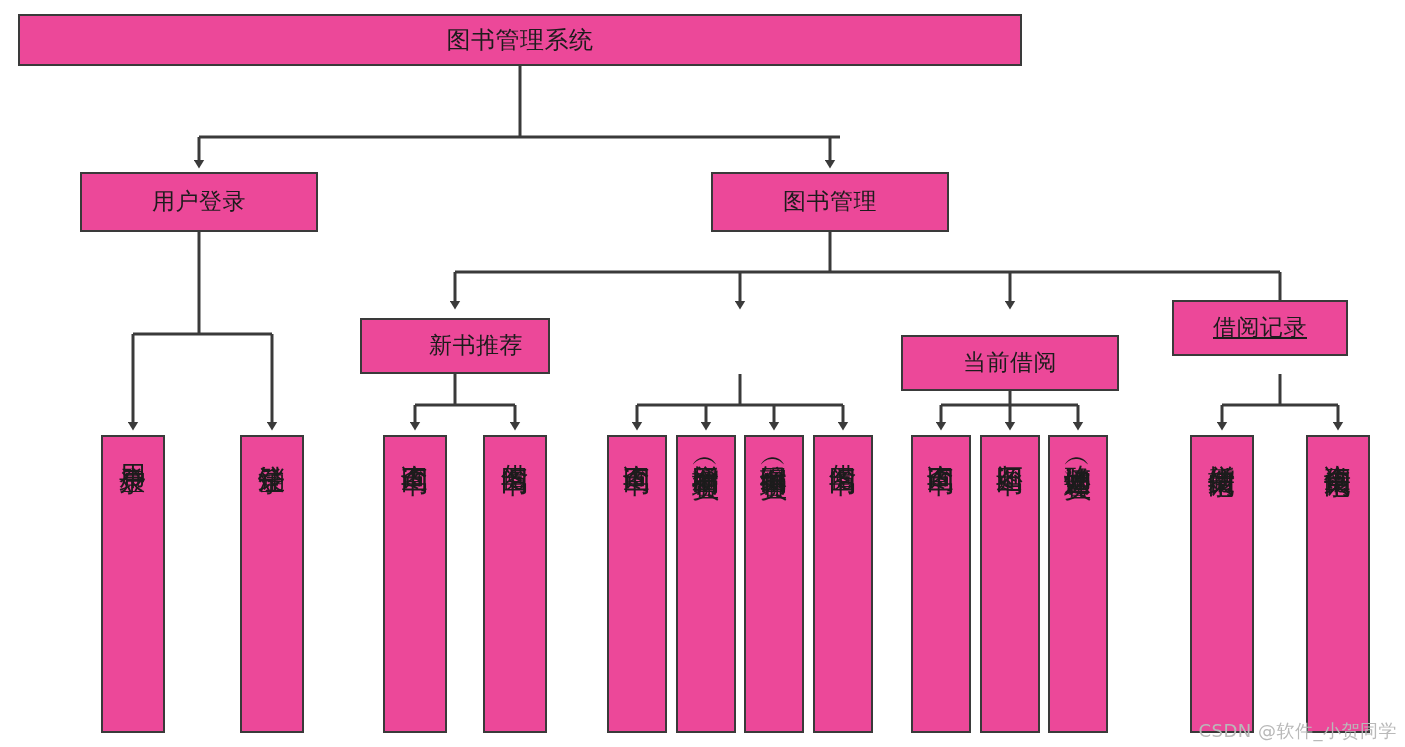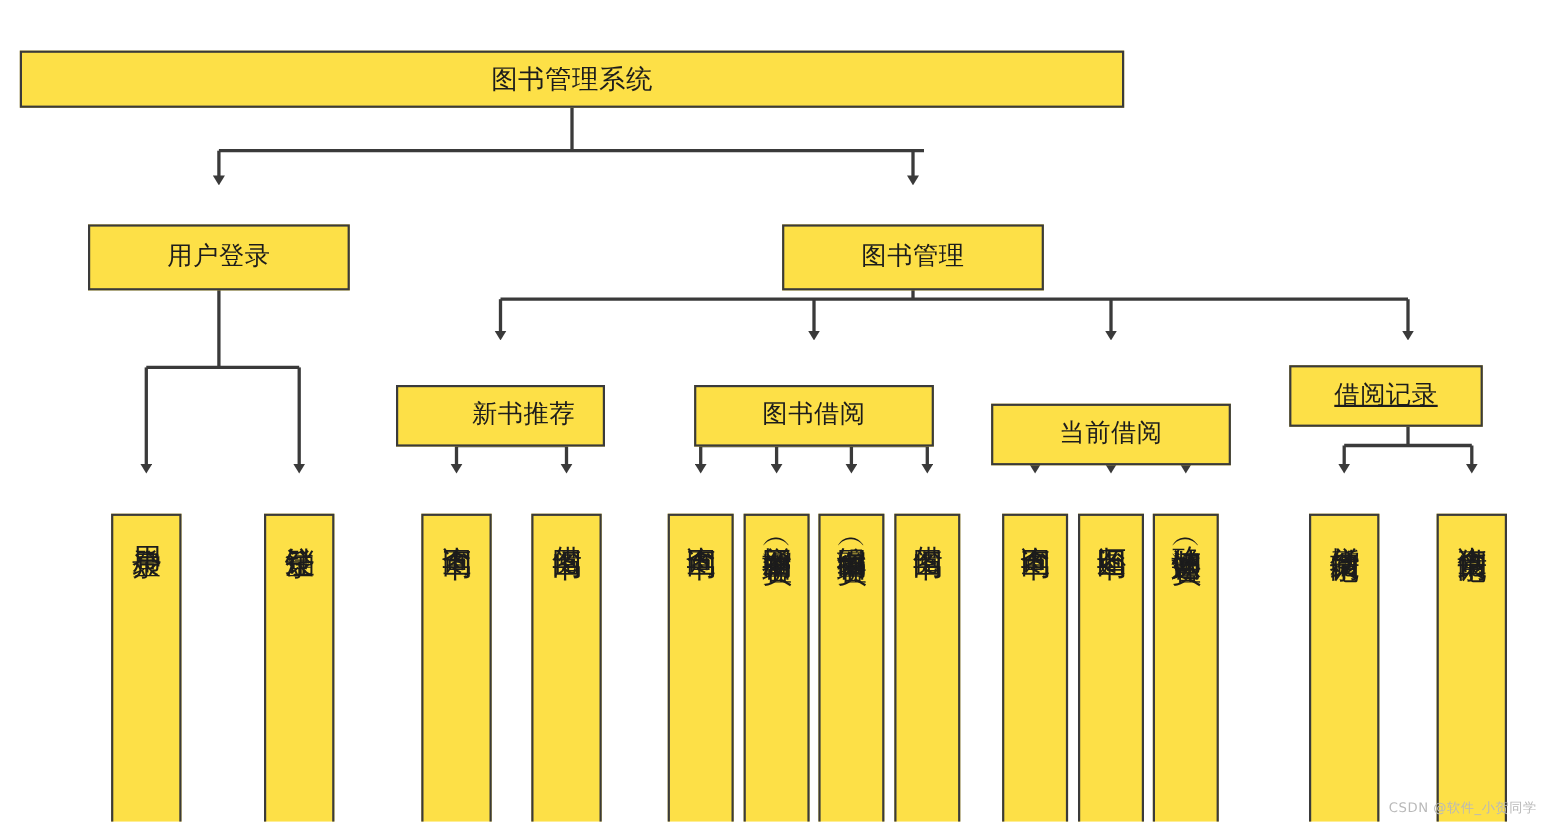--- a/index.html
+++ b/index.html
@@ -16,27 +16,26 @@
   }
   svg#wires{
     position:absolute;
     left:0; top:0;
     width:1405px; height:747px;
     pointer-events:none;
   }
   .node{
     position:absolute;
     box-sizing:border-box;
-    background:#fde047;
+    background:#ec4899;
     border:2.5px solid #3a3a3a;
     display:flex;
     align-items:center;
     justify-content:center;
     color:#1c1c1c;
-    margin-top:32px;
   }
   .node .lbl{
     display:block;
     text-align:center;
     line-height:1.12;
     white-space:nowrap;
   }
   
   .node.horiz .lbl{
     font-size:23px;
@@ -57,21 +56,21 @@
     text-orientation:upright;
     font-size:27px;
     line-height:1.0;
     letter-spacing:1.5px;
     white-space:nowrap;
   }
   .watermark{
     position:absolute;
     right:8px;
     bottom:4px;
-    font-size:12px;
+    font-size:18px;
     color:#b9b9b9;
     letter-spacing:0.5px;
     white-space:nowrap;
     user-select:none;
   }
 </style>
 </head>
 <body>
 
 <div id="canvas">
@@ -133,23 +132,20 @@
   <div class="node horiz" style="left:80px;top:172px;width:238px;height:60px;">
     <span class="lbl">用户登录</span>
   </div>
   <div class="node horiz" style="left:711px;top:172px;width:238px;height:60px;">
     <span class="lbl">图书管理</span>
   </div>
 
   <div class="node horiz" style="left:360px;top:318px;width:190px;height:56px;padding-left:42px;">
     <span class="lbl">新书推荐</span>
   </div>
-  <div class="node horiz" style="left:631px;top:318px;width:218px;height:56px;">
-    <span class="lbl">图书借阅</span>
-  </div>
   <div class="node horiz" style="left:901px;top:335px;width:218px;height:56px;">
     <span class="lbl">当前借阅</span>
   </div>
   <div class="node horiz" style="left:1172px;top:300px;width:176px;height:56px;text-decoration:underline;">
     <span class="lbl">借阅记录</span>
   </div>
 
   <div class="node vert" style="left:101px;top:435px;width:64px;height:298px;">
     <span class="lbl">用户登录</span>
   </div>

